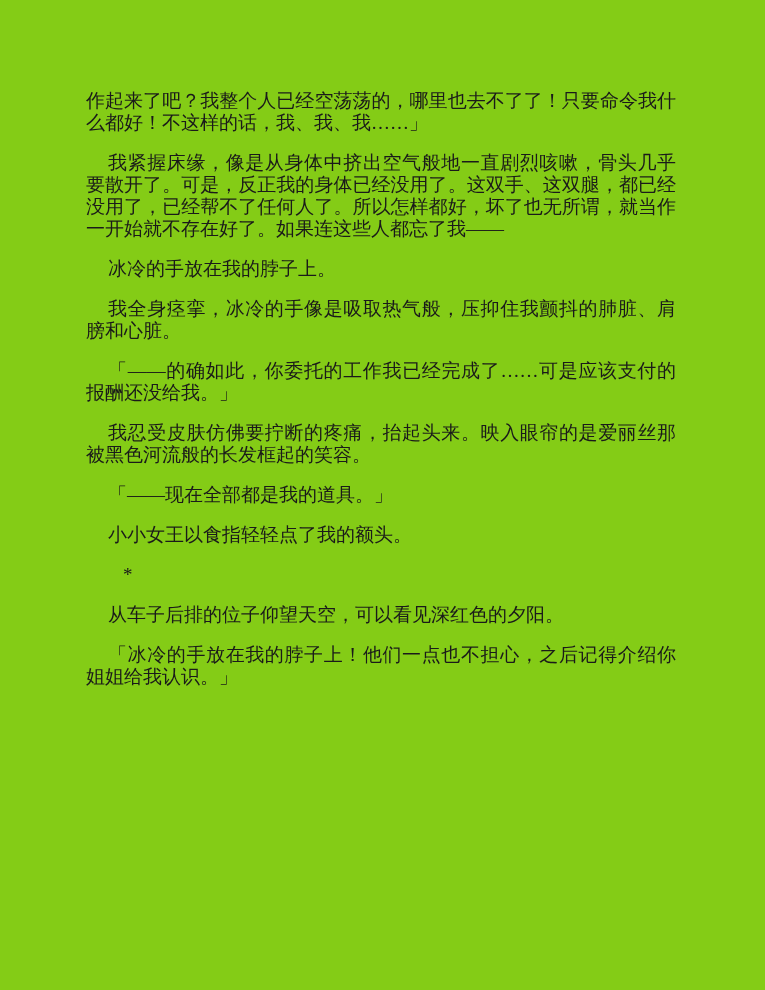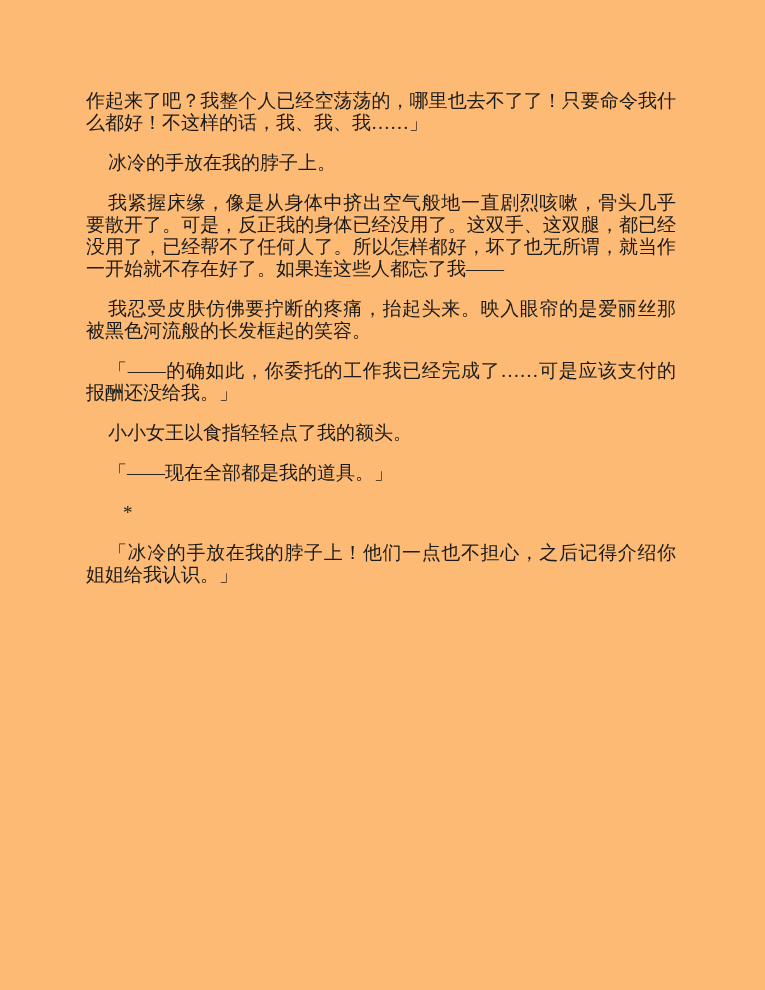--- a/index.html
+++ b/index.html
@@ -12,21 +12,21 @@
     background: #ffffff;
     overflow: hidden;
     position: relative;
   }
   .page {
     position: absolute;
     top: 0;
     left: 0;
     width: 765px;
     height: 990px;
-    background: #fdba74;
+    background: #84cc16;
   }
   .text-block {
     position: absolute;
     left: 86px;
     top: 90px;
     width: 590px;
     font-family: "Liberation Serif", "DejaVu Serif", serif;
     font-size: 19px;
     line-height: 22px;
     color: #1a1a1a;
@@ -46,22 +46,24 @@
     text-indent: 37px;
     margin-bottom: 18px;
   }
 </style>
 </head>
 <body>
 
 <div class="page">
   <div class="text-block">
     <p class="no-indent">作起来了吧？我整个人已经空荡荡的，哪里也去不了了！只要命令我什么都好！不这样的话，我、我、我……」</p>
+    <p>我紧握床缘，像是从身体中挤出空气般地一直剧烈咳嗽，骨头几乎要散开了。可是，反正我的身体已经没用了。这双手、这双腿，都已经没用了，已经帮不了任何人了。所以怎样都好，坏了也无所谓，就当作一开始就不存在好了。如果连这些人都忘了我——</p>
     <p>冰冷的手放在我的脖子上。</p>
-    <p>我紧握床缘，像是从身体中挤出空气般地一直剧烈咳嗽，骨头几乎要散开了。可是，反正我的身体已经没用了。这双手、这双腿，都已经没用了，已经帮不了任何人了。所以怎样都好，坏了也无所谓，就当作一开始就不存在好了。如果连这些人都忘了我——</p>
+    <p>我全身痉挛，冰冷的手像是吸取热气般，压抑住我颤抖的肺脏、肩膀和心脏。</p>
+    <p>「——的确如此，你委托的工作我已经完成了……可是应该支付的报酬还没给我。」</p>
     <p>我忍受皮肤仿佛要拧断的疼痛，抬起头来。映入眼帘的是爱丽丝那被黑色河流般的长发框起的笑容。</p>
-    <p>「——的确如此，你委托的工作我已经完成了……可是应该支付的报酬还没给我。」</p>
+    <p>「——现在全部都是我的道具。」</p>
     <p>小小女王以食指轻轻点了我的额头。</p>
-    <p>「——现在全部都是我的道具。」</p>
     <p class="scene-break">*</p>
+    <p>从车子后排的位子仰望天空，可以看见深红色的夕阳。</p>
     <p>「冰冷的手放在我的脖子上！他们一点也不担心，之后记得介绍你姐姐给我认识。」</p>
   </div>
 </div>
 
 </body></html>

